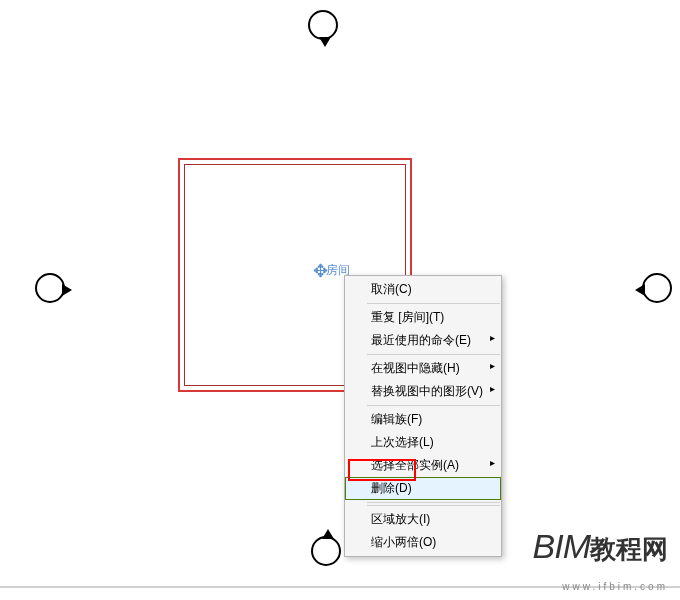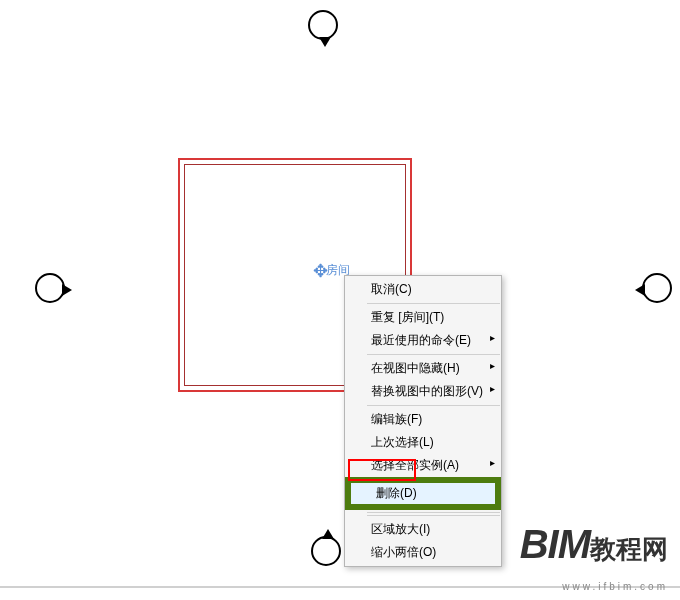--- a/index.html
+++ b/index.html
@@ -11,27 +11,27 @@
 .bubble .tri { position: absolute; width: 0; height: 0; }
 .bubble.top .tri { border-left: 6px solid transparent; border-right: 6px solid transparent; border-top: 10px solid #000; bottom: -9px; left: 9px; }
 .bubble.bottom .tri { border-left: 6px solid transparent; border-right: 6px solid transparent; border-bottom: 10px solid #000; top: -9px; left: 9px; }
 .bubble.left .tri { border-top: 6px solid transparent; border-bottom: 6px solid transparent; border-left: 10px solid #000; right: -9px; top: 9px; }
 .bubble.right .tri { border-top: 6px solid transparent; border-bottom: 6px solid transparent; border-right: 10px solid #000; left: -9px; top: 9px; }
 .cross { position: absolute; color: #5a8fd6; font-size: 18px; font-weight: 300; }
 .room-label { position: absolute; color: #5a8fd6; font-size: 12px; }
 .context-menu { position: absolute; background: #f5f5f5; border: 1px solid #b5b5b5; box-shadow: 2px 2px 6px rgba(0,0,0,.25); font-size: 12px; color: #000; min-width: 135px; }
 .context-menu .inner { padding: 2px 0; }
 .menu-item { display: flex; align-items: flex-start; padding: 3px 18px 3px 26px; position: relative; cursor: default; white-space: nowrap; }
-.menu-item.selected { background: #e5f3ff; border: 6px solid #4d7c0f; padding: 2px 5px 2px 25px; }
+.menu-item.selected { background: #e5f3ff; border: 1px solid #4d7c0f; padding: 2px 5px 2px 25px; }
 .menu-item .arrow { position: absolute; right: 6px; font-size: 10px; }
 .sep { height: 1px; background: #d0d0d0; margin: 2px 1px 2px 22px; }
 .hilite { position: absolute; border: 2px solid #ff0000; pointer-events: none; }
 .baseline { position: absolute; height: 2px; background: #d0d0d0; }
 .logo { position: absolute; font-family: Arial, sans-serif; color: #333; }
-.logo .big { font-size: 40px; font-weight: 700; letter-spacing: -1px; font-style: italic; }
+.logo .big { font-size: 34px; font-weight: 400; letter-spacing: -1px; font-style: italic; }
 .logo .small { font-size: 26px; font-weight: 600; }
 .logo .sub { font-size: 10px; letter-spacing: 3px; color: #888; margin-top: 14px; }
 </style>
 </head>
 <body>
 
 <div class="canvas">
 
   <div class="room-rect" style="left:178px; top:158px; width:234px; height:234px;"></div>
   <div class="room-rect inner" style="left:184px; top:164px; width:222px; height:222px;"></div>

